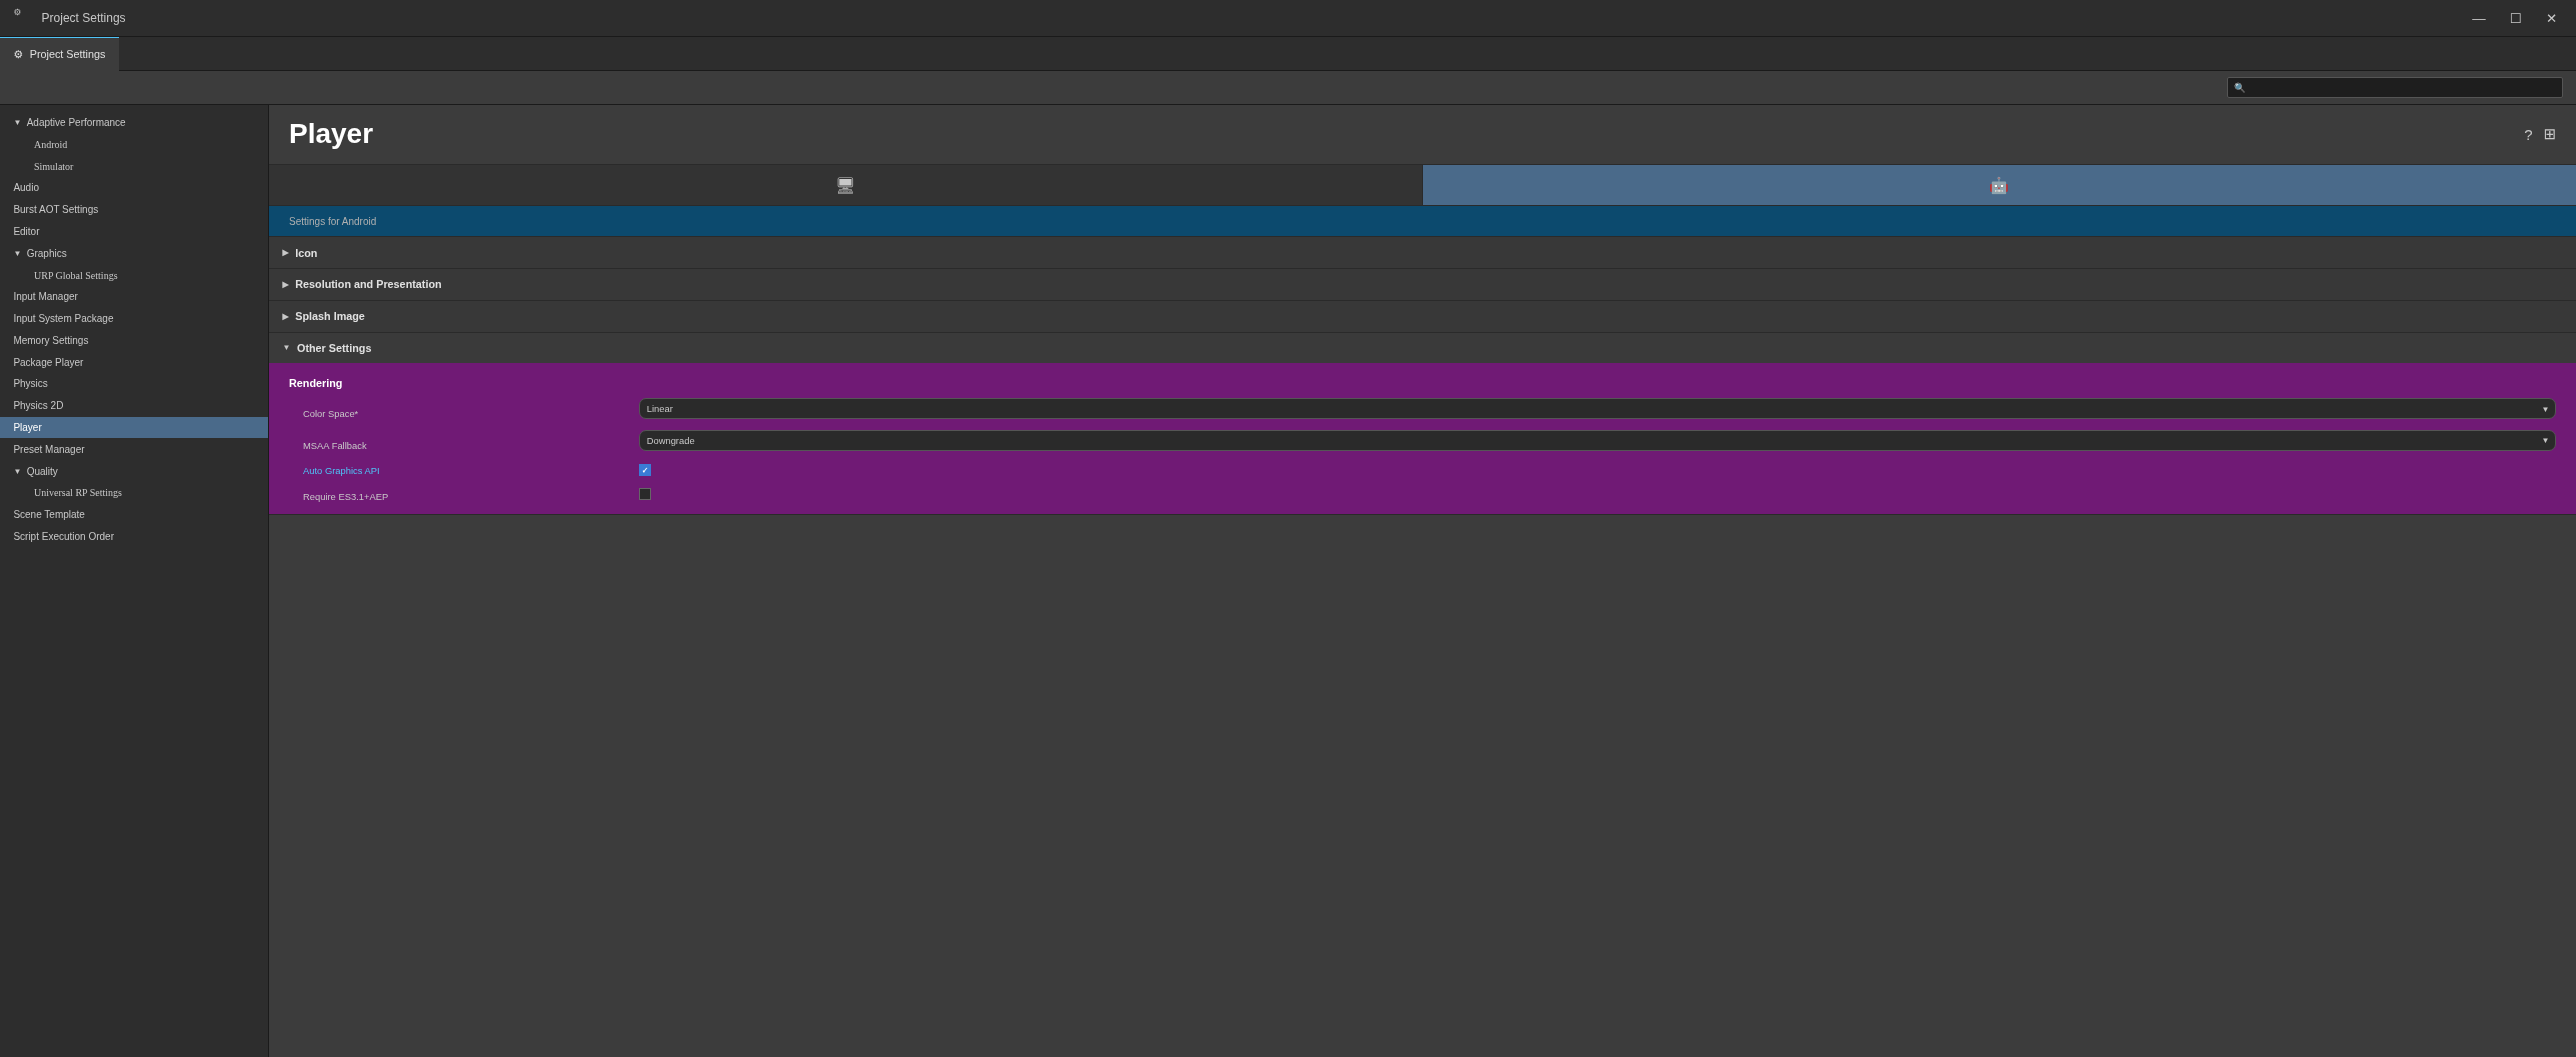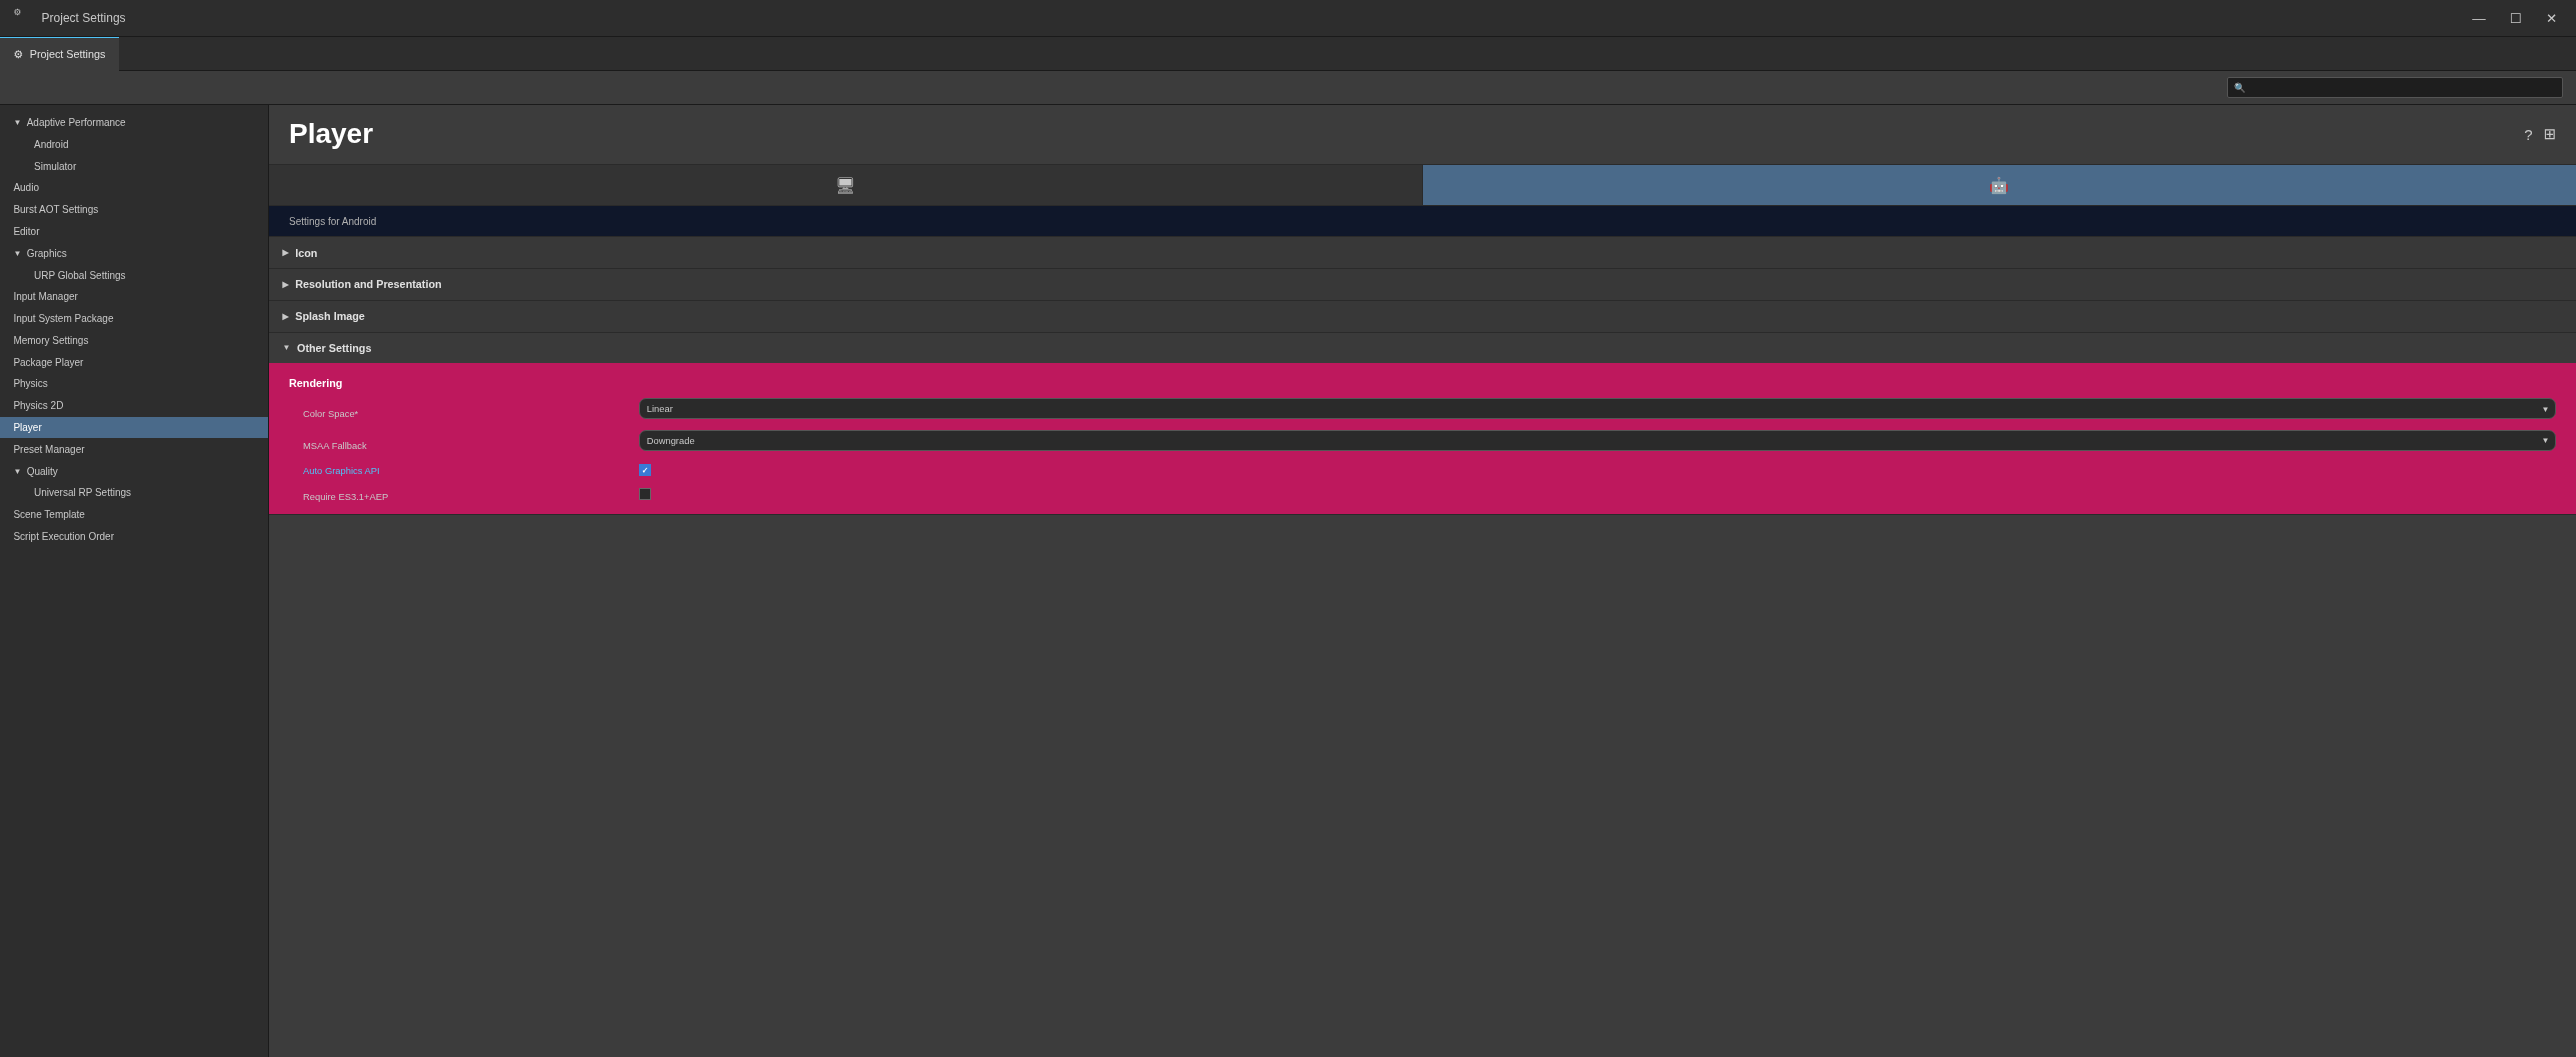--- a/index.html
+++ b/index.html
@@ -133,20 +133,21 @@
       background: #4a6a8a;
       color: #ffffff;
     }
     .sidebar-item.parent {
       font-weight: normal;
       display: flex;
       align-items: center;
     }
     .sidebar-item.child {
       padding-left: 34px;
+      font-family: Liberation Serif, serif;
     }
     .arrow-down { color: #c8c8c8; font-size: 8px; }
 
     
     .content {
       flex: 1;
       background: #3c3c3c;
       overflow-y: auto;
       padding: 0;
     }
@@ -196,21 +197,21 @@
     .platform-tab.active {
       background: #4a6a8a;
     }
     .platform-tab-icon { font-size: 16px; }
 
     
     .settings-for {
       padding: 9.4px 20px;
       font-size: 10px;
       color: #b0b0b0;
-      background: #0f172a;
+      background: #0c4a6e;
       border-bottom: 0.7px solid #2a2a2a;
     }
 
     
     .section {
       border-bottom: 0.7px solid #2a2a2a;
     }
     .section-header {
       display: flex;
       align-items: center;
@@ -219,21 +220,21 @@
       background: #383838;
       font-size: 10.8px;
       font-weight: bold;
       color: #e0e0e0;
       gap: 6.7px;
     }
     .section-header.expanded { background: #3a3a3a; }
     .section-arrow { font-size: 8px; color: #c8c8c8; }
 
     .section-content {
-      background: #be185d;
+      background: #701a75;
       padding: 6.7px 0;
     }
 
     
     .group-label {
       padding: 6.7px 20px 4px 20px;
       font-size: 10.8px;
       font-weight: bold;
       color: #ffffff;
     }

